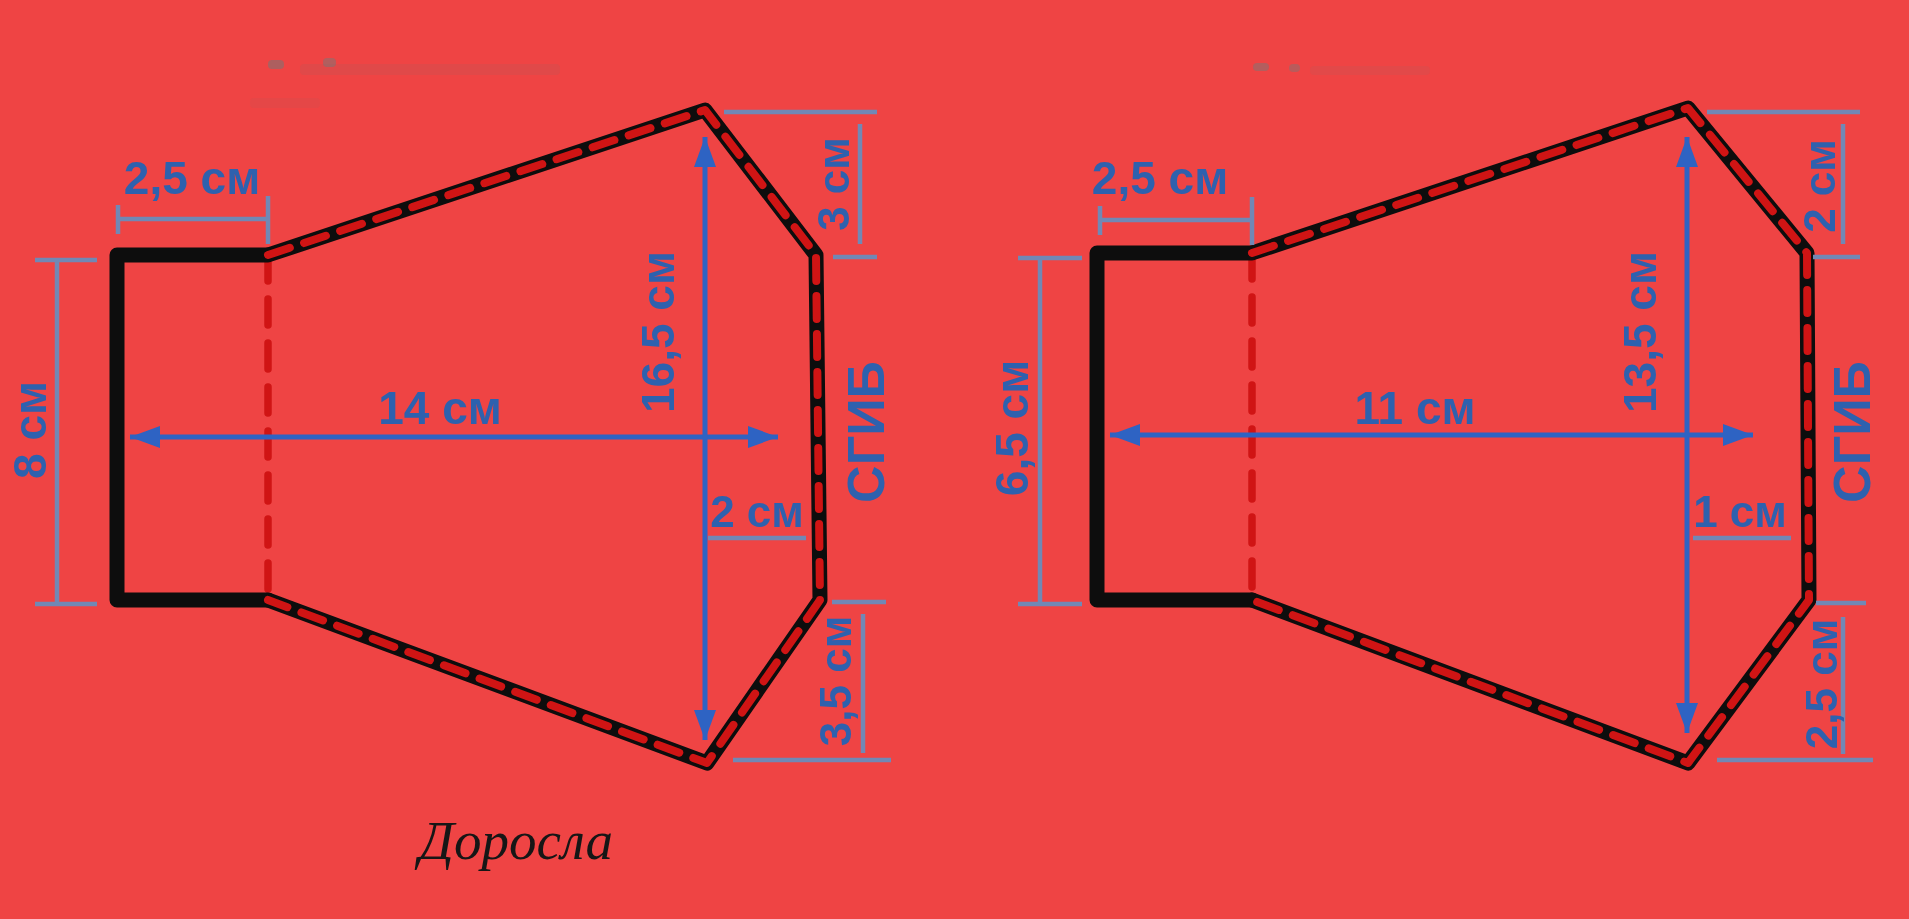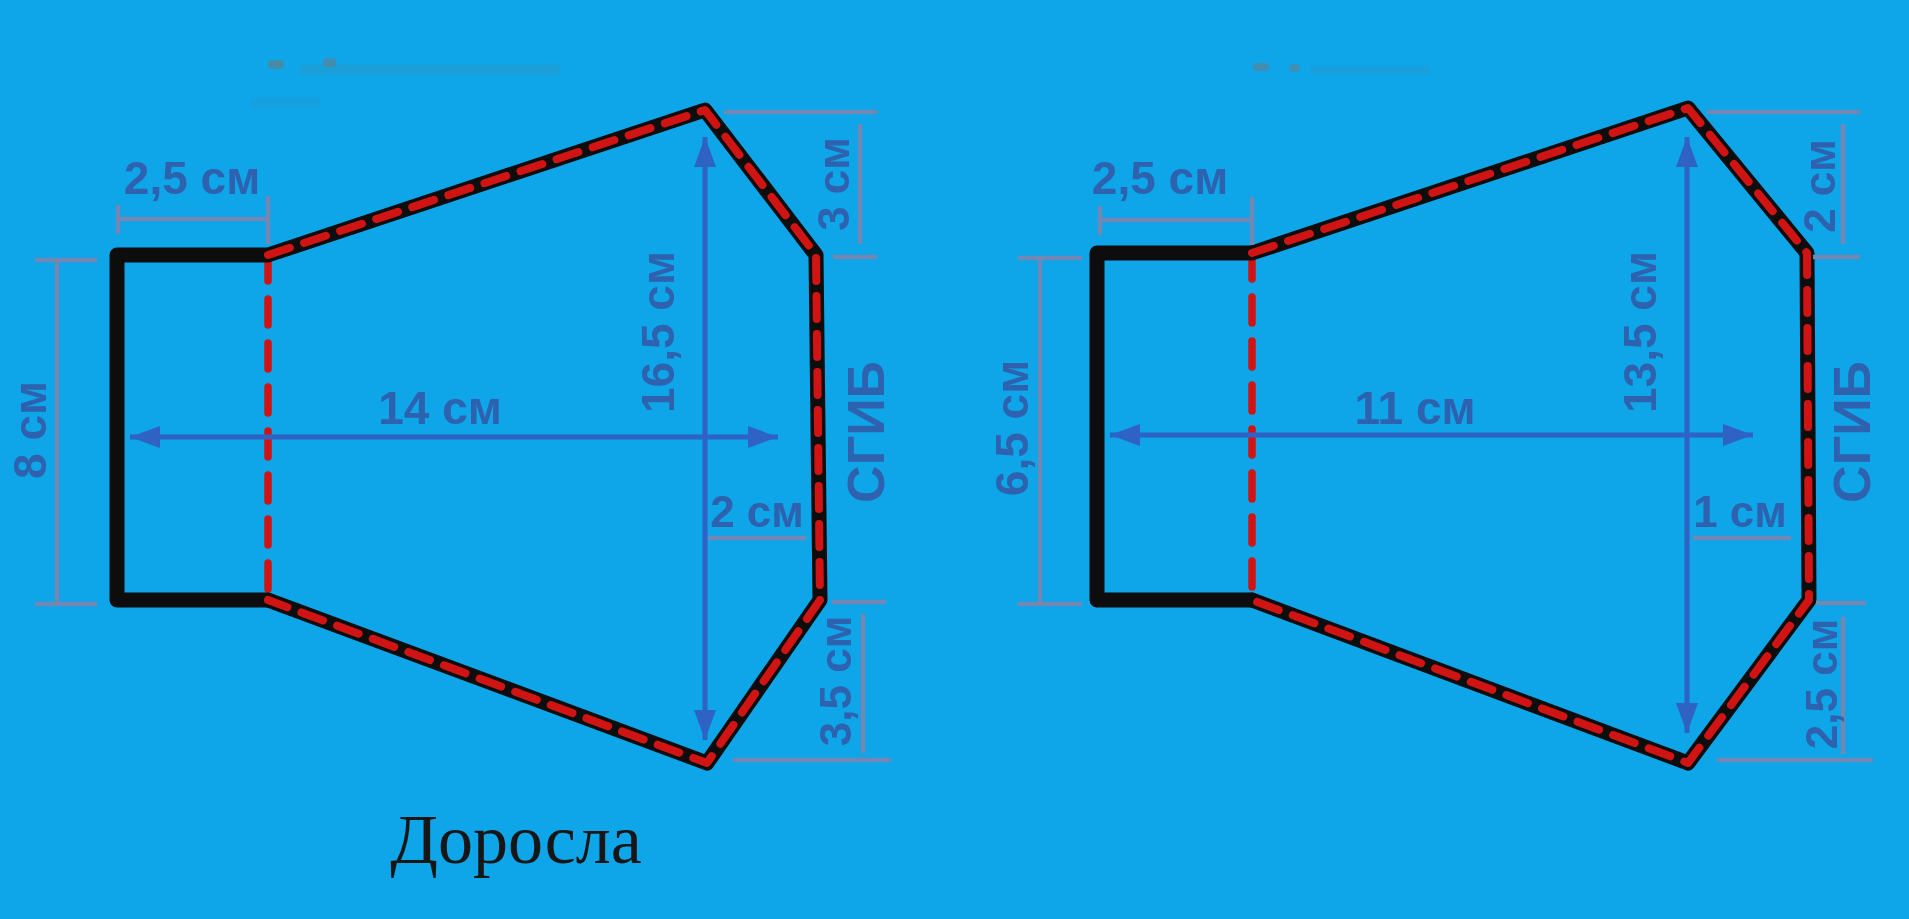--- a/index.html
+++ b/index.html
@@ -1,22 +1,22 @@
 <!DOCTYPE html>
 <html><head>
 <meta charset="utf-8">
 <style>
   html,body{margin:0;padding:0;background:#ffffff;}
-  .stage{position:relative;width:1909px;height:919px;background:#0ea5e9;overflow:hidden;
+  .stage{position:relative;width:1909px;height:919px;background:#ef4444;overflow:hidden;
          font-family:"Liberation Sans",sans-serif;text-align:center;}
   .stage svg{position:absolute;left:0;top:0;width:1909px;height:919px;display:block;}
   .stage svg text{font-family:"Liberation Sans",sans-serif;}
   .caption{position:absolute;transform:translate(-50%,-50%);
            font-family:"Liberation Serif","DejaVu Serif",serif;
-           font-size:70px;color:#161616;white-space:nowrap;}
+           font-style:italic;font-size:55px;color:#161616;white-space:nowrap;}
 </style>
 </head>
 <body>
 
 <div class="stage">
   <svg xmlns="http://www.w3.org/2000/svg" viewBox="0 0 1909 919">
       <rect x="268" y="60" width="16" height="9" rx="4" fill="#777777" opacity="0.55"></rect>
       <rect x="323" y="58" width="13" height="9" rx="4" fill="#777777" opacity="0.5"></rect>
       <rect x="300" y="64" width="260" height="11" rx="4" fill="#777777" opacity="0.12"></rect>
       <rect x="250" y="98" width="70" height="10" rx="4" fill="#777777" opacity="0.08"></rect>

